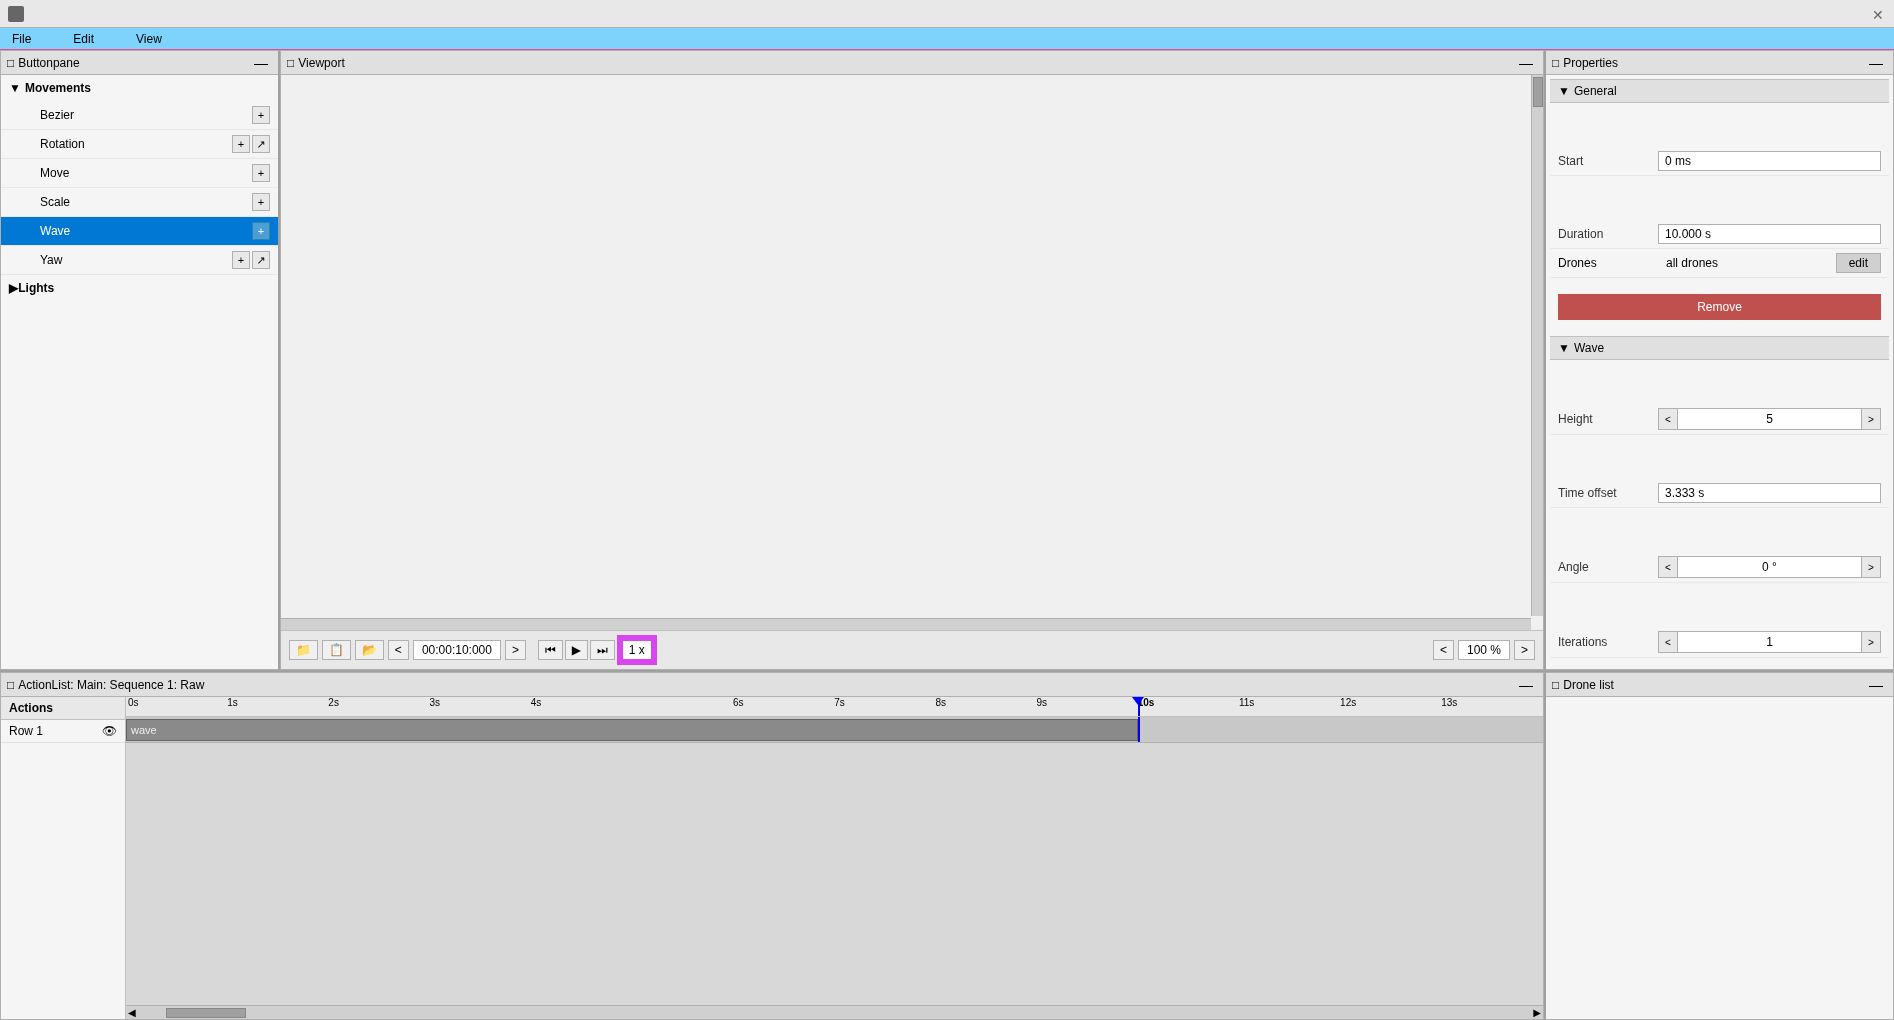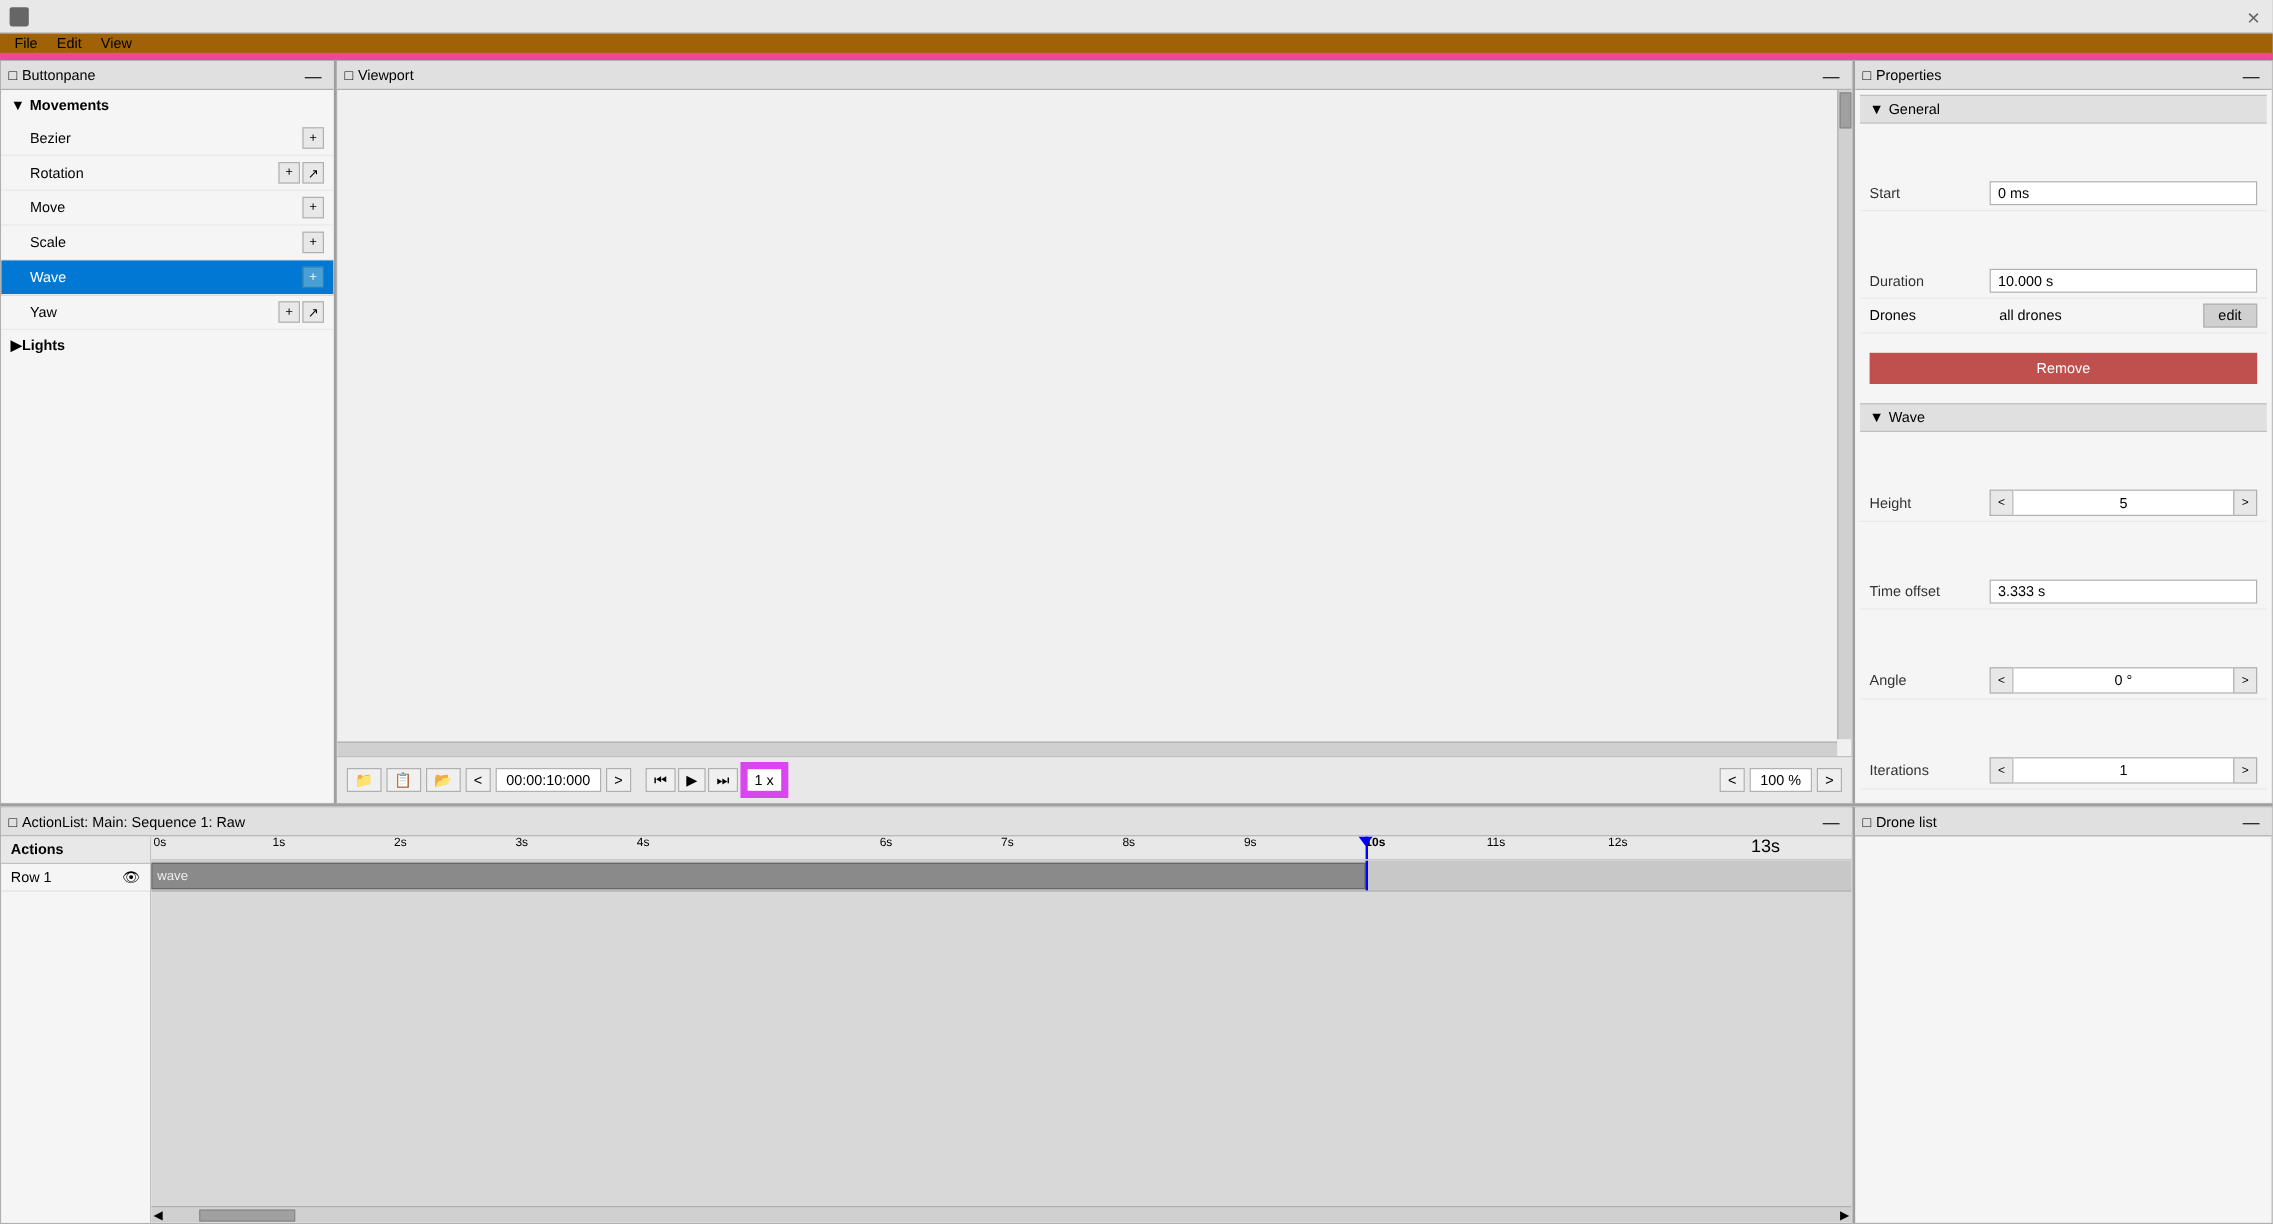--- a/index.html
+++ b/index.html
@@ -5,41 +5,41 @@
     * { box-sizing: border-box; margin: 0; padding: 0; }
     body { font-family: -apple-system, BlinkMacSystemFont, 'Segoe UI', Arial, sans-serif; font-size: 12px; background: #c0c0c0; overflow: hidden; width: 1894px; height: 1020px; }
 
     
     .title-bar { display: flex; align-items: center; justify-content: space-between; background: #e8e8e8; height: 28px; padding: 0 8px; border-bottom: 1px solid #b0b0b0; }
     .title-bar-left { display: flex; align-items: center; gap: 4px; }
     .title-bar-icon { width: 16px; height: 16px; background: #666; border-radius: 2px; }
     .title-bar-close { width: 14px; height: 14px; cursor: pointer; font-size: 14px; color: #666; }
 
     
-    .menu-bar { display: flex; align-items: center; height: 22px; background: #a16207; border-bottom: 6px solid #ec4899; padding: 0 4px; }
+    .menu-bar { display: flex; align-items: center; height: 22px; background: #7dd3fc; border-bottom: 1px solid #ec4899; padding: 0 4px; gap: 26px; }
     .menu-item { padding: 2px 8px; cursor: pointer; font-size: 12px; }
 
     
     .main-layout { display: flex; flex-direction: column; height: calc(1020px - 50px); }
     .top-row { display: flex; flex: 1; min-height: 0; }
     .bottom-row { display: flex; height: 350px; border-top: 2px solid #a0a0a0; }
 
     
     .panel { display: flex; flex-direction: column; background: #f0f0f0; border: 1px solid #b0b0b0; }
     .panel-header { display: flex; align-items: center; justify-content: space-between; background: #e0e0e0; border-bottom: 1px solid #b0b0b0; padding: 3px 6px; min-height: 24px; }
     .panel-title { font-size: 12px; font-weight: normal; display: flex; align-items: center; gap: 4px; }
 
     
     .buttonpane { width: 280px; min-width: 280px; display: flex; flex-direction: column; border-right: 2px solid #a0a0a0; }
     .buttonpane-content { flex: 1; background: #f5f5f5; overflow-y: auto; }
     .movements-header { display: flex; align-items: center; padding: 6px 8px; cursor: pointer; font-size: 12px; font-weight: bold; }
     .movements-header .arrow { margin-right: 4px; }
     .movement-item { display: flex; align-items: center; justify-content: space-between; padding: 5px 8px 5px 24px; cursor: pointer; border-bottom: 1px solid #e8e8e8; }
     .movement-item.selected { background: #0078d4; color: white; }
-    .movement-item-label { font-size: 12px; flex: 1; }
+    .movement-item-label { font-size: 12px; flex: 1; margin-left: 15px; }
     .movement-item-buttons { display: flex; gap: 2px; }
     .small-btn { width: 18px; height: 18px; background: #e8e8e8; border: 1px solid #b0b0b0; cursor: pointer; font-size: 11px; display: flex; align-items: center; justify-content: center; }
     .lights-header { display: flex; align-items: center; padding: 6px 8px; cursor: pointer; font-size: 12px; font-weight: bold; }
 
     
     .viewport-panel { flex: 1; display: flex; flex-direction: column; }
     .viewport-content { flex: 1; background: #000; position: relative; overflow: hidden; margin: 4px; }
     .viewport-toolbar { display: flex; align-items: center; padding: 4px 8px; background: #e8e8e8; border-top: 1px solid #c0c0c0; gap: 4px; }
     .vp-btn { padding: 2px 6px; background: #f0f0f0; border: 1px solid #b0b0b0; cursor: pointer; font-size: 12px; }
     .vp-time { display: flex; align-items: center; gap: 4px; }
@@ -326,21 +326,21 @@
                 <div style="position:absolute;left:21.42%;font-size:10px;">3s</div>
                 <div style="position:absolute;left:28.56%;font-size:10px;">4s</div>
                 <div style="position:absolute;left:35.70%;font-size:10px;margin-top:31px;">5s</div>
                 <div style="position:absolute;left:42.84%;font-size:10px;">6s</div>
                 <div style="position:absolute;left:49.98%;font-size:10px;">7s</div>
                 <div style="position:absolute;left:57.12%;font-size:10px;">8s</div>
                 <div style="position:absolute;left:64.26%;font-size:10px;">9s</div>
                 <div style="position:absolute;left:71.40%;font-size:10px;font-weight:bold;color:#000;">10s</div>
                 <div style="position:absolute;left:78.54%;font-size:10px;">11s</div>
                 <div style="position:absolute;left:85.68%;font-size:10px;">12s</div>
-                <div style="position:absolute;left:92.82%;font-size:15px;margin-left:18px;">13s</div>
+                <div style="position:absolute;left:92.82%;font-size:10px;">13s</div>
               </div>
 
               <div style="position:absolute;left:71.40%;top:0;bottom:0;width:2px;background:blue;z-index:10;">
                 <div style="position:absolute;top:0;left:-6px;width:0;height:0;border-left:6px solid transparent;border-right:6px solid transparent;border-top:8px solid blue;"></div>
               </div>
             </div>
           </div>
 
           <div class="timeline-content" style="position:relative;">
             <div class="timeline-track">

